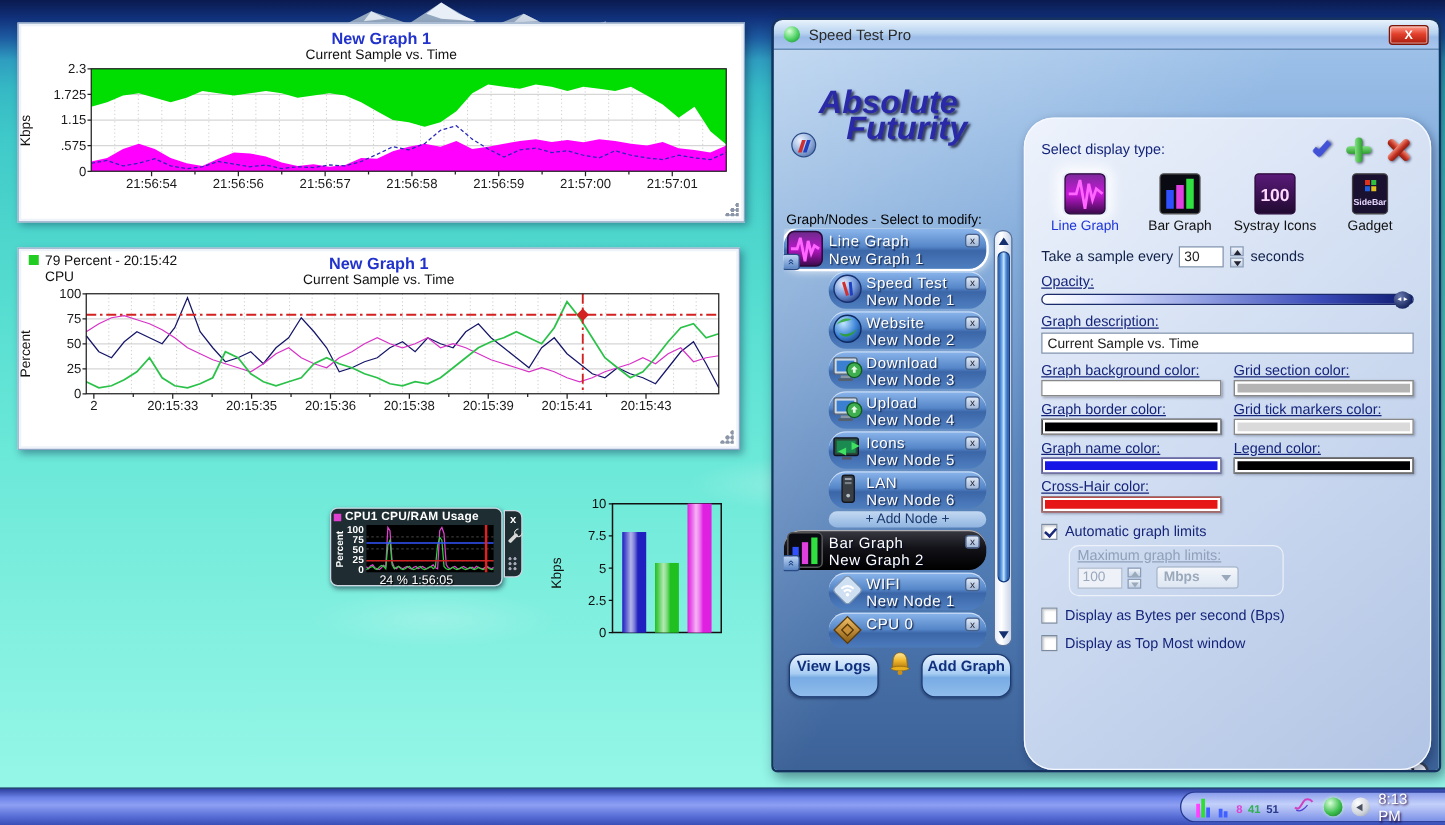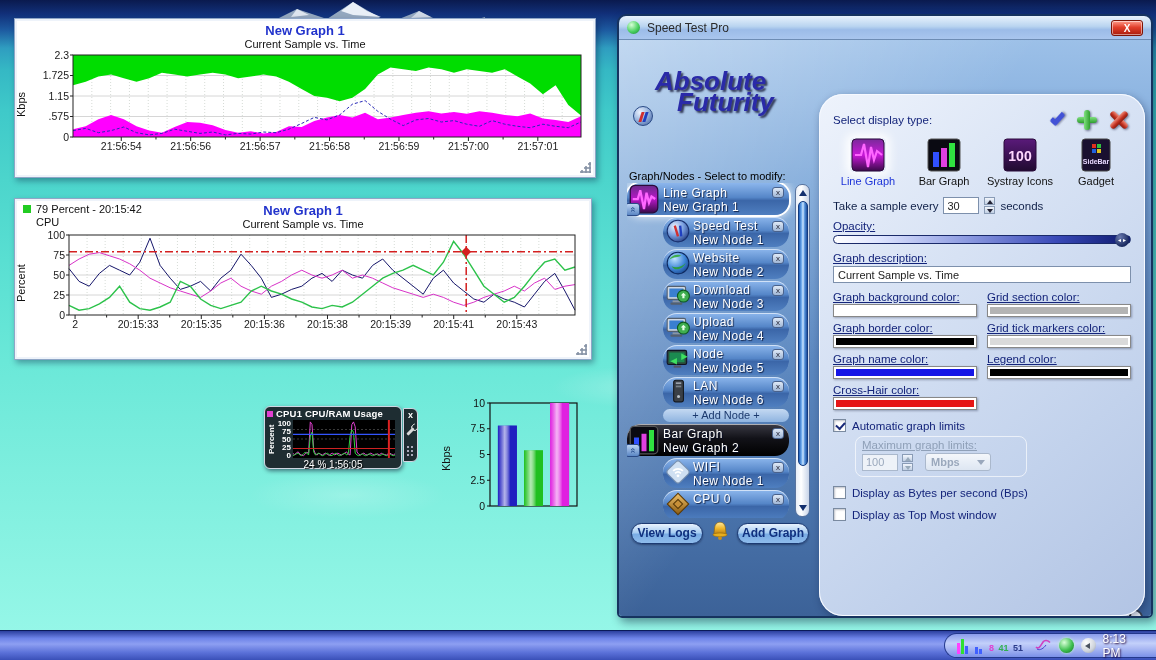--- a/index.html
+++ b/index.html
@@ -108,21 +108,21 @@
   .addnode{width:126px;margin-left:36px;height:13px;border-radius:7px;margin-bottom:2px;
     background:linear-gradient(180deg,#c4d9f2,#8fb4e0);color:#1c3a6e;font-size:11px;line-height:13px;text-align:center;}
   .vscroll{position:absolute;left:176px;top:144px;width:15px;height:333px;background:linear-gradient(90deg,#e8eef8,#fff 40%,#c8d4e8);
     border:1px solid #5a749e;border-radius:7px;}
   .sb-up,.sb-dn{position:absolute;left:1px;width:11px;height:12px;}
   .sb-up{top:2px;}.sb-dn{bottom:2px;}
   .sb-up::after{content:"";position:absolute;left:2px;top:3px;border-left:4px solid transparent;border-right:4px solid transparent;border-bottom:6px solid #14306e;}
   .sb-dn::after{content:"";position:absolute;left:2px;top:3px;border-left:4px solid transparent;border-right:4px solid transparent;border-top:6px solid #14306e;}
   .sb-thumb{position:absolute;left:1.5px;top:16px;width:10px;height:265px;border-radius:6px;
     background:linear-gradient(90deg,#1b5cb8,#7db6f2 35%,#cfe6ff 50%,#5a96dc 70%,#1b4c9c);border:1px solid #123a7e;}
-  .btn{position:absolute;height:21px;border-radius:11px;background:linear-gradient(180deg,#e8f3fe 0%,#a8cdf2 45%,#79ace4 55%,#8fbcec 100%);
+  .btn{position:absolute;height:35px;border-radius:11px;background:linear-gradient(180deg,#e8f3fe 0%,#a8cdf2 45%,#79ace4 55%,#8fbcec 100%);
     border:1px solid #1c3a72;color:#10307e;font-size:12px;font-weight:bold;text-align:center;line-height:19px;
     box-shadow:0 1px 2px rgba(0,10,40,.4);}
   .viewlogs{left:12px;top:483px;width:72px;}
   .addgraph{left:118px;top:483px;width:72px;}
   .bell{position:absolute;left:90px;top:480px;width:22px;height:24px;}
   .info{position:absolute;left:498px;top:568px;width:26px;height:18px;border-radius:50%;background:#f2f6fb;border:2px solid #3a4250;
     color:#222;font-family:"DejaVu Serif",serif;font-style:italic;font-weight:bold;font-size:12px;text-align:center;line-height:15px;}
   .info::after{content:"";position:absolute;left:2px;bottom:-6px;width:7px;height:7px;background:#f2f6fb;border-left:2px solid #3a4250;border-bottom:2px solid #3a4250;transform:skewX(40deg);}
 
   
@@ -545,21 +545,21 @@
           </div>
           <div class="nitem citem">
             <span class="nicon"><svg viewBox="0 0 24 24">
                 <rect x="2" y="4" width="18" height="13" rx="1.5" fill="#2a4a3a" stroke="#112"></rect>
                 <rect x="4" y="6" width="14" height="9" fill="#1b8a50"></rect>
                 <path d="M15 7 L21 10 L15 13z" fill="#40e060"></path>
                 <path d="M11 11 L5 14 L11 17z" fill="#40e060"></path>
                 <rect x="8" y="18" width="7" height="2" fill="#556"></rect>
               </svg></span>
             <div>
-              <div class="nline1">Node</div>
+              <div class="nline1">Icons</div>
               <div class="nline2">New Node 5</div>
             </div>
             <span class="nclose">x</span>
           </div>
           <div class="nitem citem">
             <span class="nicon"><svg viewBox="0 0 24 24">
                 <rect x="8" y="2" width="9" height="20" rx="2" fill="#3a3f46" stroke="#14181e"></rect>
                 <rect x="10" y="4" width="5" height="1.6" fill="#9aa2ac"></rect>
                 <rect x="10" y="7" width="5" height="1.6" fill="#788088"></rect>
                 <circle cx="12.5" cy="17" r="1.4" fill="#b8c0c8"></circle>

